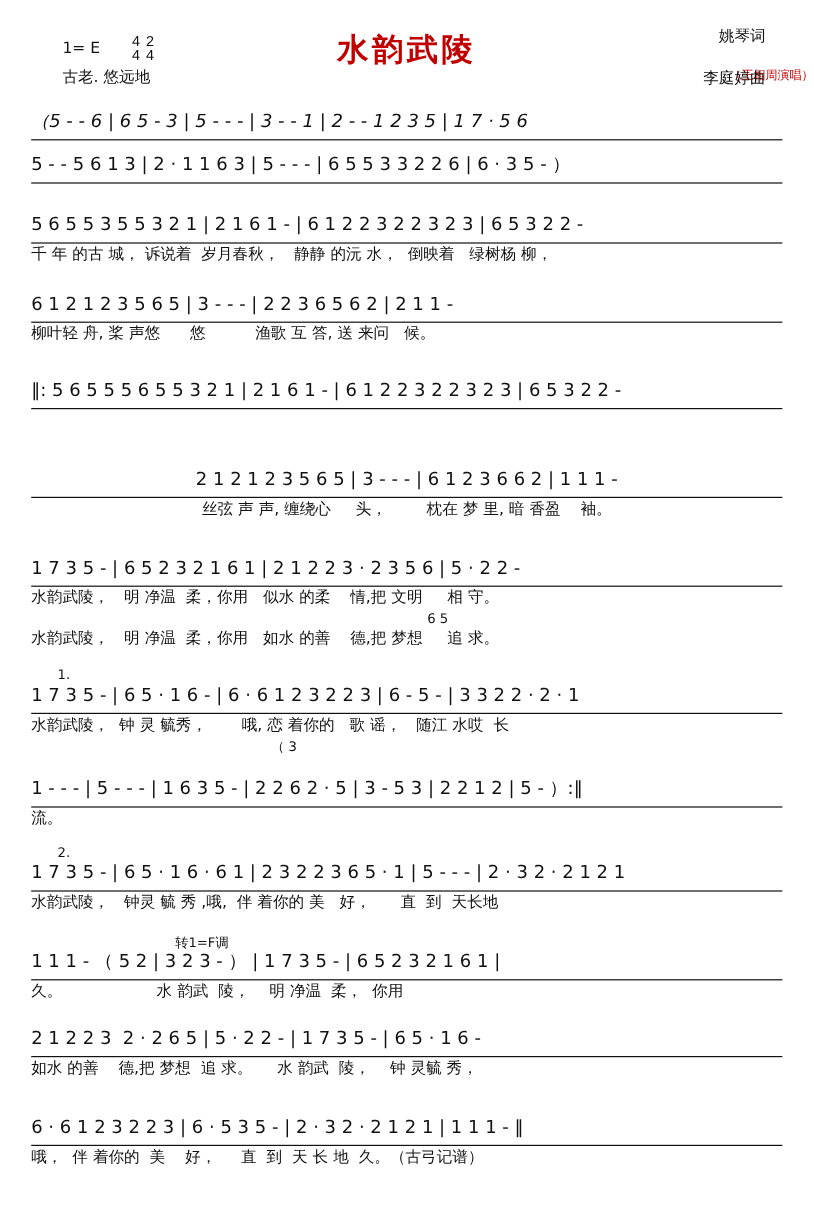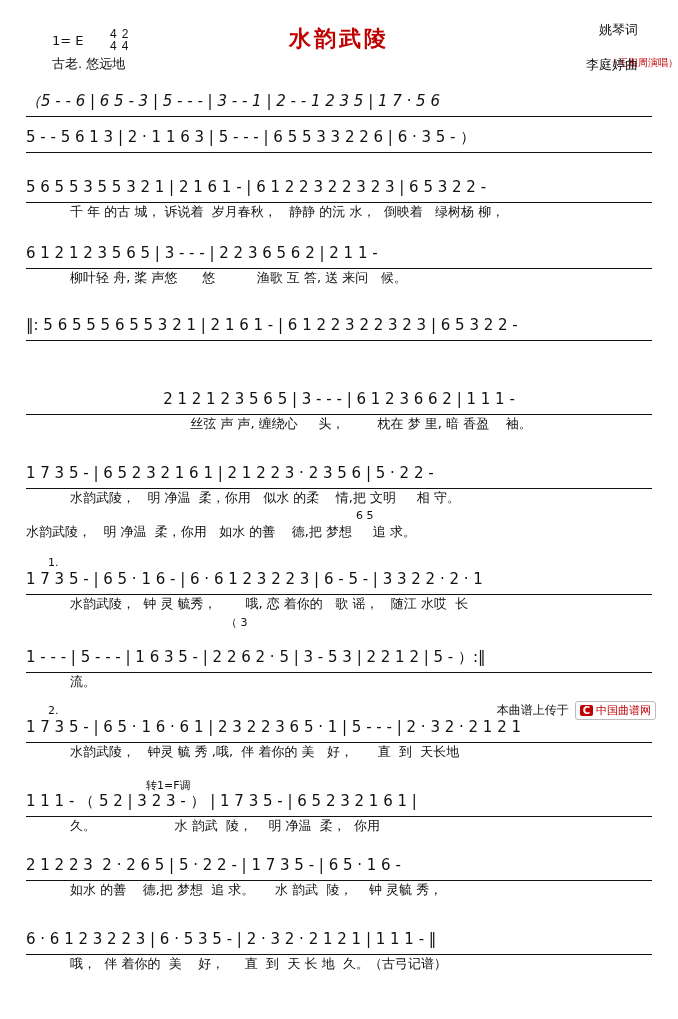--- a/index.html
+++ b/index.html
@@ -10,21 +10,21 @@
     color:#111;
     position:relative;
     overflow:hidden;
   }
   .sheet{position:relative;width:678px;height:732px;}
 
   
   .title{
     position:absolute;left:0;right:0;top:24px;
     text-align:center;
-    font-size:22px;font-weight:bold;color:#c00000;
+    font-size:26px;font-weight:bold;color:#c00000;
     letter-spacing:3px;
     font-family:"DejaVu Sans", sans-serif;
   }
   .subtitle{
     position:absolute;left:0;right:0;top:56px;
     text-align:right;
     font-size:10px;color:#c00000;
     font-family:Liberation Sans, sans-serif;
   }
   .key{
@@ -62,21 +62,20 @@
     white-space:pre;
     letter-spacing:0px;
     height:24px;
   }
   .lyric{
     font-family:"DejaVu Sans", sans-serif;
     font-size:13px;
     color:#111;
     white-space:pre;
     height:20px;
-    margin-left:44px;
   }
   .lyric2{
     font-family:"DejaVu Sans", sans-serif;
     font-size:13px;
     color:#111;
     white-space:pre;
     height:20px;
   }
   .smallnote{
     font-family:"DejaVu Sans", sans-serif;
@@ -206,21 +205,14 @@
     <div class="rule"></div>
     <div class="lyric">如水 的善    德,把 梦想  追 求。     水 韵武  陵，    钟 灵毓 秀，</div>
   </div>
 
   <div class="system" style="top:930px;">
     <div class="notes">6 · 6 1 2 3 2 2 3 | 6 · 5 3 5 - | 2 · 3 2 · 2 1 2 1 | 1 1 1 - ‖</div>
     <div class="rule"></div>
     <div class="lyric">哦，  伴 着你的  美    好，     直  到  天 长 地  久。（古弓记谱）</div>
   </div>
 
-  <div class="footer">
-    <span>本曲谱上传于</span>
-    <span class="logo">
-      <span class="c">C</span>
-      <span class="txt">中国曲谱网</span>
-    </span>
-  </div>
 
 </div>
 
 </body></html>

